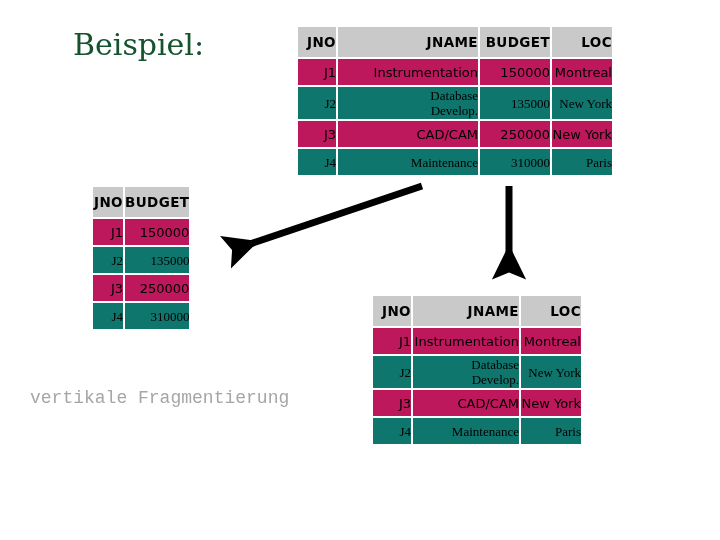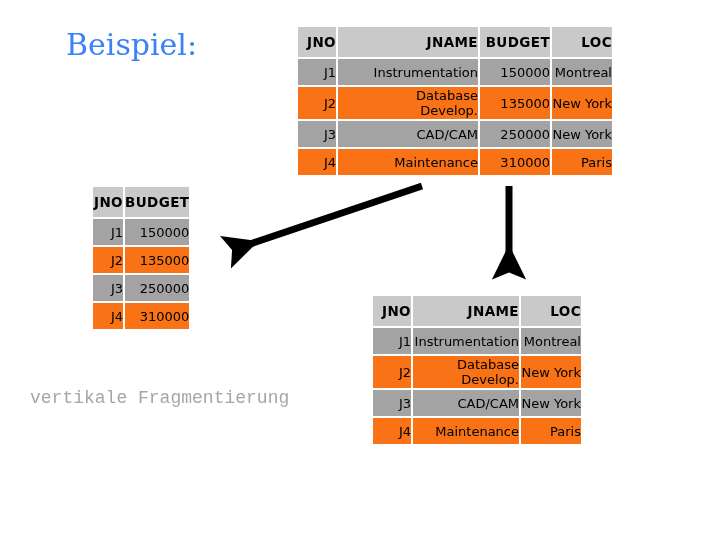--- a/index.html
+++ b/index.html
@@ -12,26 +12,26 @@
     height: 540px;
     position: relative;
     overflow: hidden;
     font-family: "DejaVu Sans", "Liberation Sans", sans-serif;
     -webkit-font-smoothing: none;
   }
 
   
   #slide-title {
     position: absolute;
-    left: 66px;
+    left: 73px;
     top: 26px;
     font-family: "DejaVu Serif", "Liberation Serif", serif;
     font-size: 30px;
     line-height: 38px;
-    color: #3b82f6;
+    color: #14532d;
     white-space: nowrap;
   }
 
   
   #caption {
     position: absolute;
     left: 30px;
     top: 386px;
     font-family: Liberation Mono, monospace;
     font-size: 18px;
@@ -58,22 +58,22 @@
     line-height: 15px;
     font-weight: normal;
     white-space: nowrap;
   }
   .tbl th {
     font-weight: bold;
     font-size: 13.5px;
     letter-spacing: 0.4px;
     background: #c9c9c9;
   }
-  .row-light td { background: #a3a3a3; }
-  .row-dark  td { background: #f97316; }
+  .row-light td { background: #be185d; }
+  .row-dark  td { background: #0f766e; font-family: Liberation Serif, serif; }
 
   .cell-wrap { white-space: normal; line-height: 15px; margin-top: 24px; }
 
   
   #table-projects { left: 296px; top: 25px; }
   #table-projects .c-jno    { width: 38px; }
   #table-projects .c-jname  { width: 140px; }
   #table-projects .c-budget { width: 70px; }
   #table-projects .c-loc    { width: 60px; }
   #table-projects th { height: 30px; }

